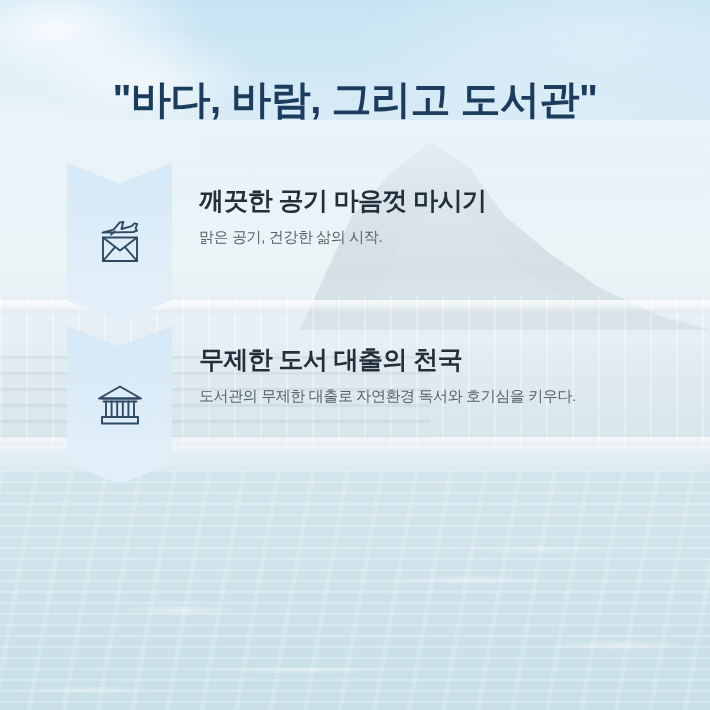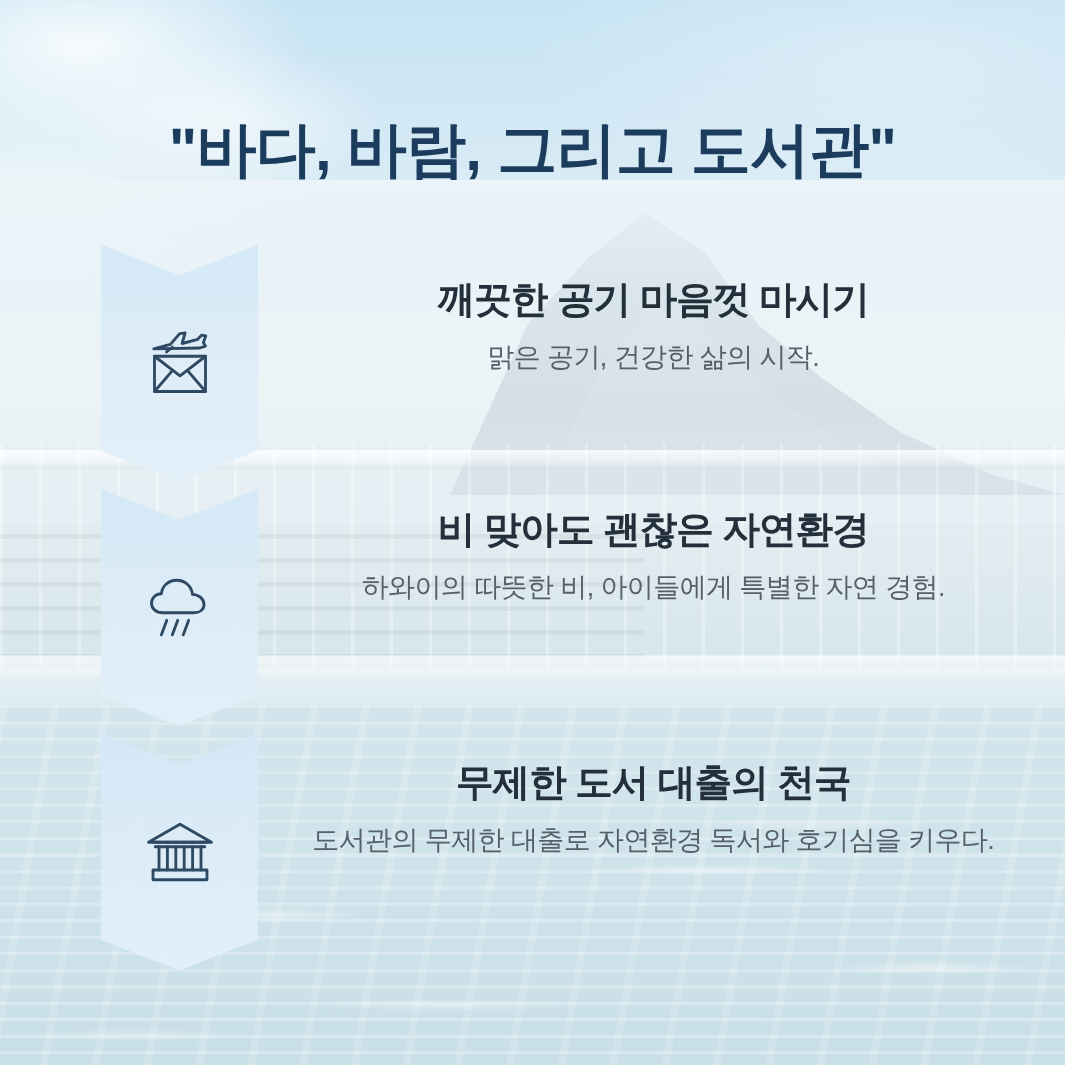--- a/index.html
+++ b/index.html
@@ -241,34 +241,33 @@
 
   .row-text {
     position: absolute;
     left: 199px;
     right: 38px;
     top: 0;
     height: 158px;
     display: flex;
     flex-direction: column;
     justify-content: center;
-    text-align: center;
   }
 
   .row-title {
     font-size: 25px;
     font-weight: bold;
     color: #23303c;
     letter-spacing: -0.6px;
     line-height: 1.25;
     margin-bottom: 9px;
   }
 
   .row-desc {
-    font-size: 18px;
+    font-size: 15px;
     font-weight: normal;
     color: #55606b;
     letter-spacing: -0.4px;
     line-height: 1.55;
   }
 
   
   .row.r1 .row-text { justify-content: flex-start; padding-top: 22px; }
   .row.r2 .row-text { justify-content: flex-start; padding-top: 12px; }
   .row.r3 .row-text { justify-content: flex-start; padding-top: 18px; }
@@ -318,35 +317,20 @@
             <path d="M10 44 L21.5 30.6"></path>
             <path d="M44 44 L32.5 30.6"></path>
           </svg>
         </div>
         <div class="row-text">
           <div class="row-title">깨끗한 공기 마음껏 마시기</div>
           <div class="row-desc">맑은 공기, 건강한 삶의 시작.</div>
         </div>
       </div>
 
-      <div class="row r2">
-        <div class="badge"></div>
-        <div class="badge-icon">
-          <svg width="50" height="50" viewBox="0 0 50 50" fill="none" stroke="currentColor" stroke-width="1.9" stroke-linecap="round" stroke-linejoin="round" aria-hidden="true">
-            <path d="M13.5 28.5 C8.8 28.5 6 25.5 6 22.1 C6 18.7 8.9 15.8 12.6 15.8 C13.1 10.6 17.4 6.8 22.8 6.8 C28.3 6.8 32.8 10.9 33.3 16.2 C37.6 16.3 41 19.3 41 23.0 C41 26.6 38.0 28.5 34.2 28.5 Z"></path>
-            <path d="M16.2 33.5 L12.6 43.2"></path>
-            <path d="M23.5 33.5 L19.9 43.2"></path>
-            <path d="M30.8 33.5 L27.2 43.2"></path>
-          </svg>
-        </div>
-        <div class="row-text">
-          <div class="row-title">비 맞아도 괜찮은 자연환경</div>
-          <div class="row-desc">하와이의 따뜻한 비, 아이들에게 특별한 자연 경험.</div>
-        </div>
-      </div>
 
       <div class="row r3">
         <div class="badge"></div>
         <div class="badge-icon">
           <svg width="50" height="48" viewBox="0 0 50 48" fill="none" stroke="currentColor" stroke-width="1.9" stroke-linecap="round" stroke-linejoin="round" aria-hidden="true">
 
             <path d="M25 5.5 L46 17.5 L4 17.5 Z"></path>
             <path d="M7.5 17.5 L42.5 17.5"></path>
 
             <path d="M11 20.5 L11 36"></path>

